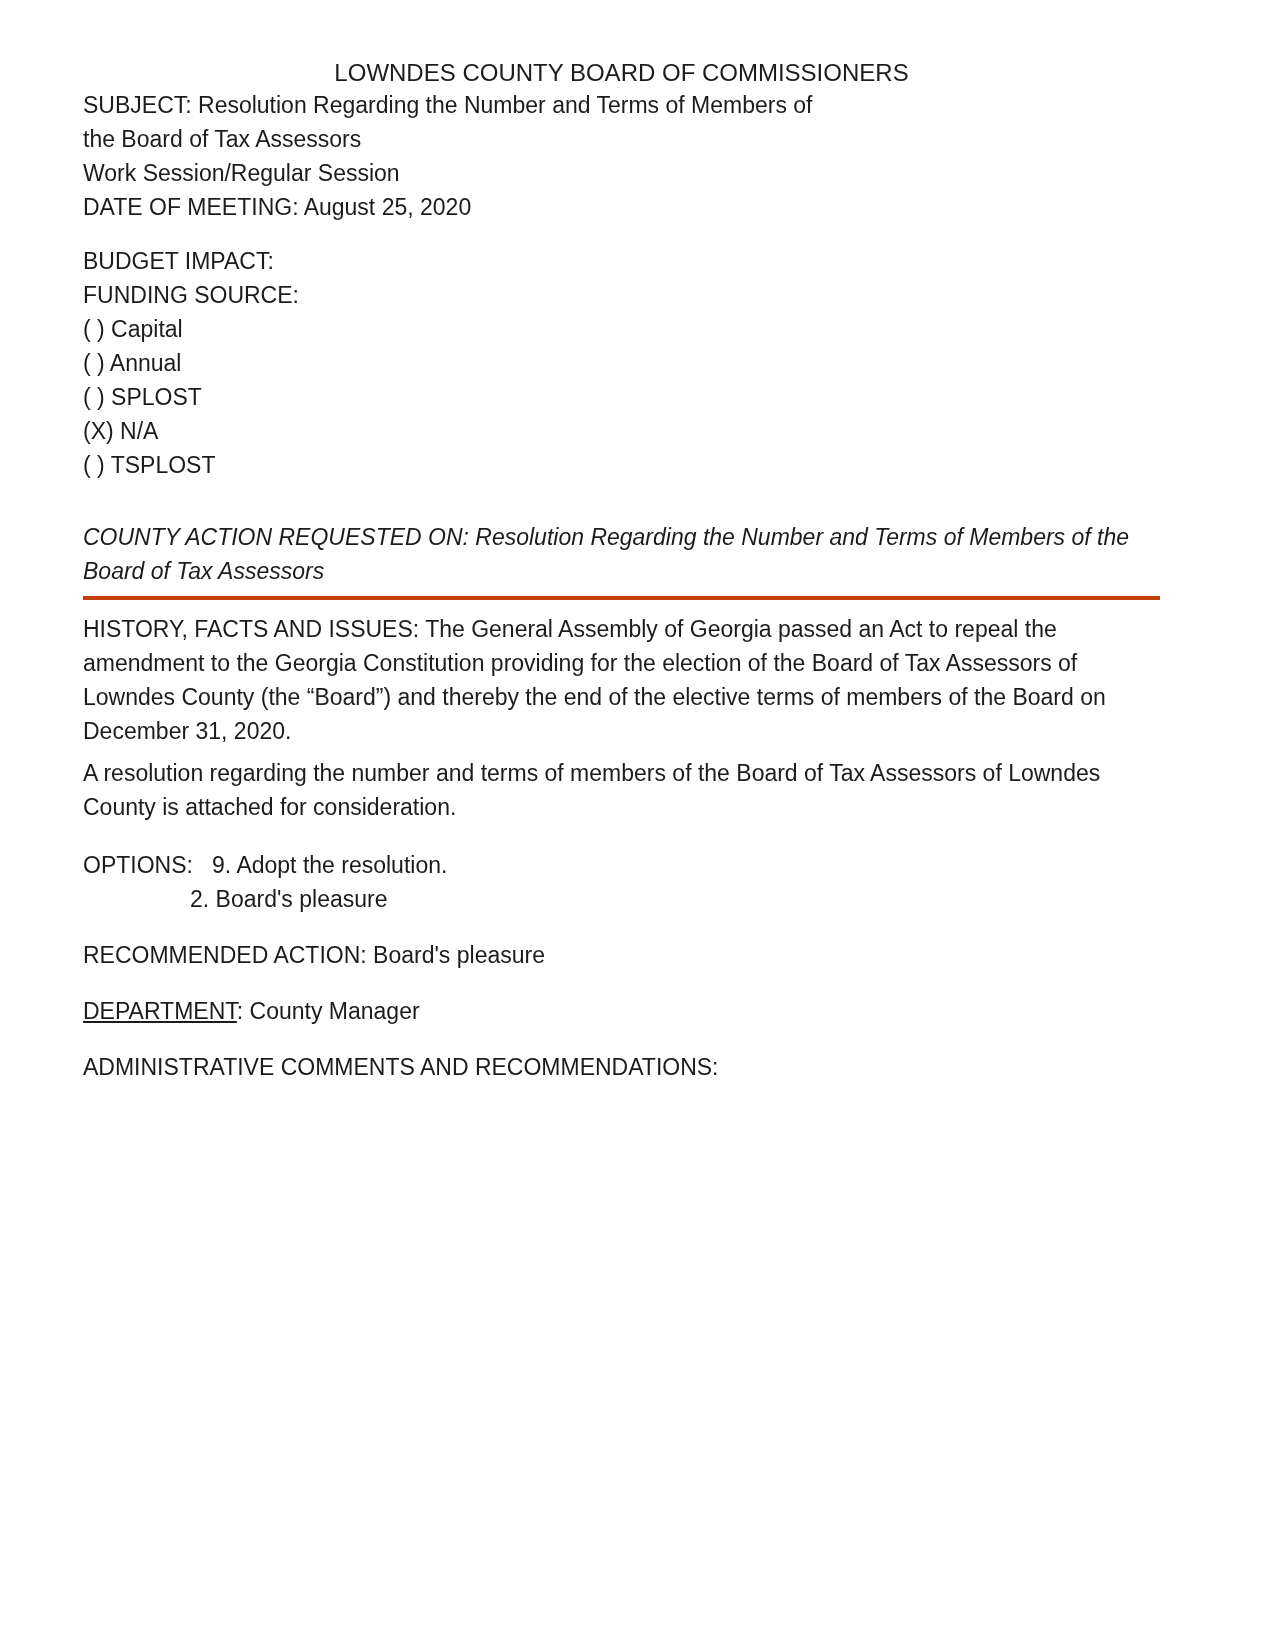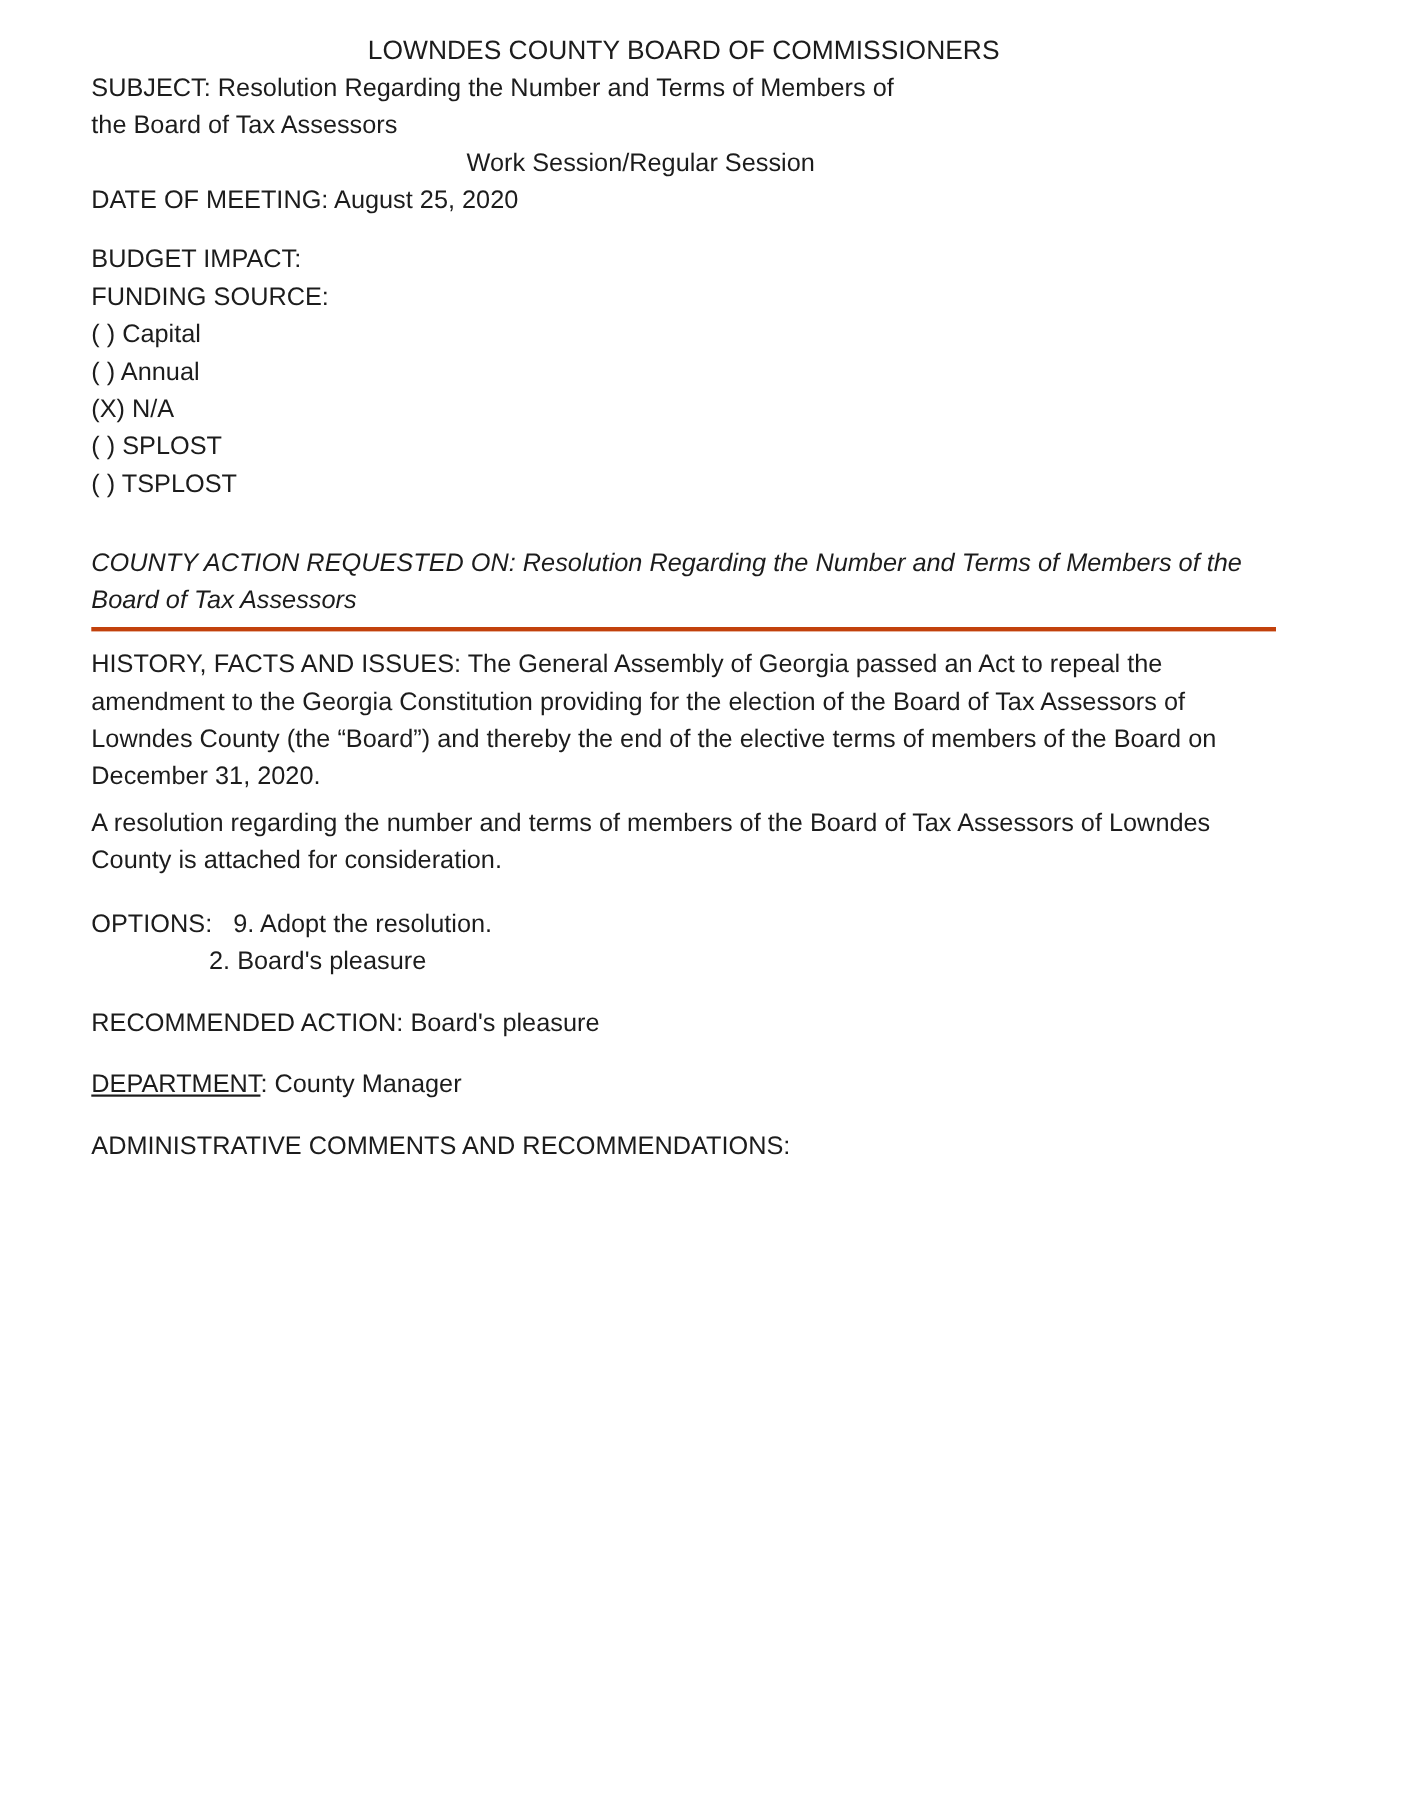--- a/index.html
+++ b/index.html
@@ -11,32 +11,32 @@
   .page {
     position: relative;
     width: 1275px;
     height: 1651px;
     margin: 0 auto;
     background: #ffffff;
     color: #1c1c1c;
     font-family: "Liberation Sans", "DejaVu Sans", sans-serif;
     font-size: 23px;
     line-height: 34px;
-    padding: 32px 115px 40px 83px;
+    padding: 58px 115px 40px 83px;
     overflow: hidden;
   }
   .title-line {
     text-align: center;
     font-size: 24px;
     line-height: 30px;
   }
   .subject-block {
   }
   .session-line {
-    text-align: center;
+    text-align: left;
     padding-right: 78px;
   }
   .spacer-sm { height: 20px; }
   .funding-item { line-height: 34px; }
   .county-action {
     margin-top: 38px;
     border-bottom: 4px solid #c2410c;
     padding-bottom: 8px;
     font-style: italic;
   }
@@ -84,22 +84,22 @@
 
   <div>DATE OF MEETING: August 25, 2020</div>
 
   <div class="spacer-sm"></div>
 
   <div>BUDGET IMPACT:</div>
   <div>FUNDING SOURCE:</div>
 
   <div class="funding-item">( ) Capital</div>
   <div class="funding-item">( ) Annual</div>
+  <div class="funding-item">( ) SPLOST</div>
   <div class="funding-item">(X) N/A</div>
-  <div class="funding-item">( ) SPLOST</div>
   <div class="funding-item">( ) TSPLOST</div>
 
   <div class="county-action">COUNTY ACTION REQUESTED ON: Resolution Regarding the Number and Terms of Members of the Board of Tax Assessors</div>
 
   <div class="history-para">HISTORY, FACTS AND ISSUES: The General Assembly of Georgia passed an Act to repeal the amendment to the Georgia Constitution providing for the election of the Board of Tax Assessors of Lowndes County (the “Board”) and thereby the end of the elective terms of members of the Board on December 31, 2020.</div>
 
   <div class="para-gap">A resolution regarding the number and terms of members of the Board of Tax Assessors of Lowndes County is attached for consideration.</div>
 
   <div class="options-row">
     <span>OPTIONS:</span>

